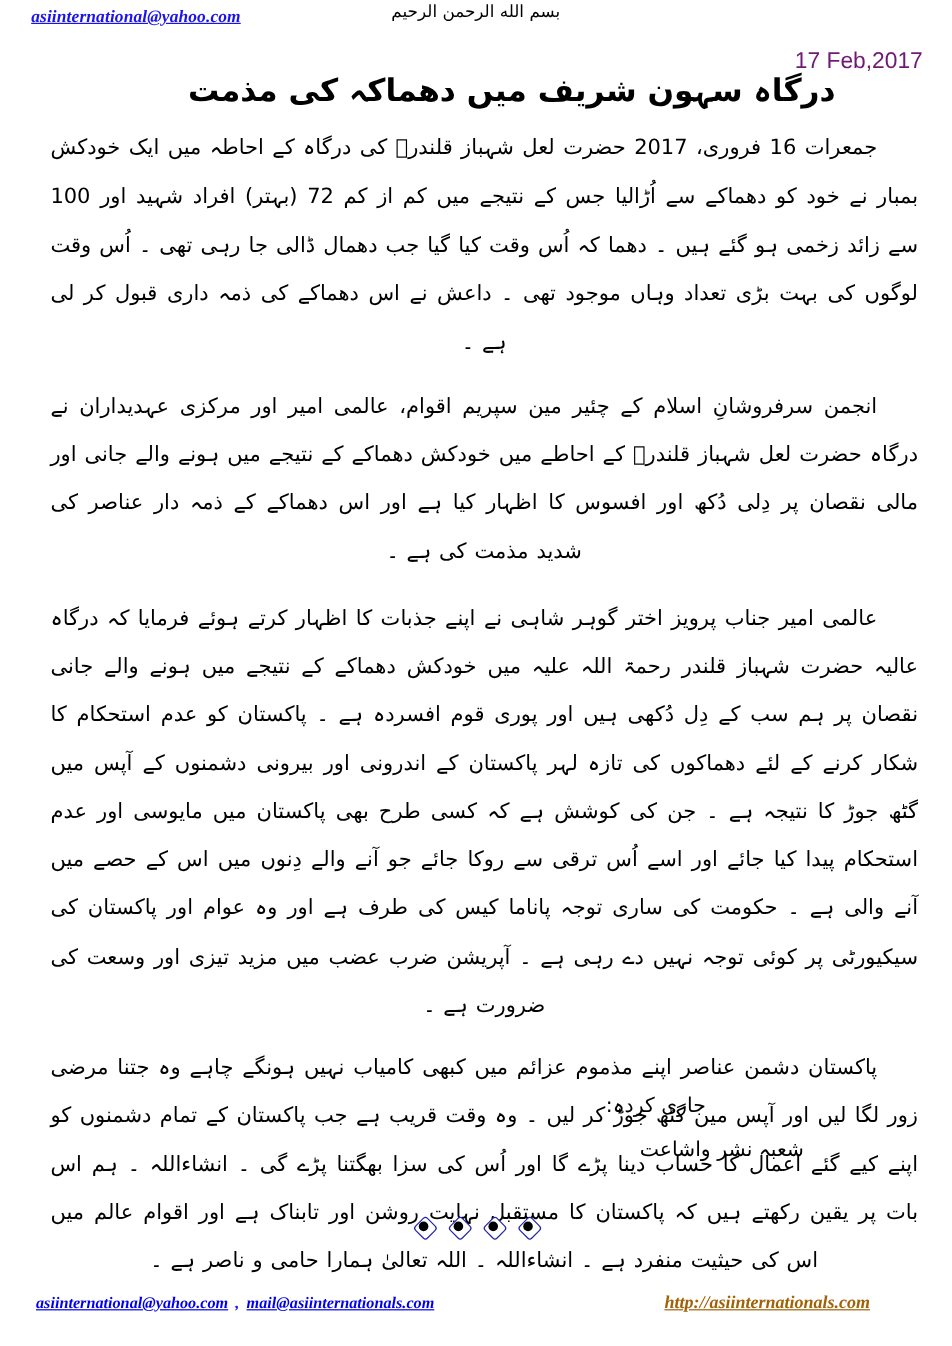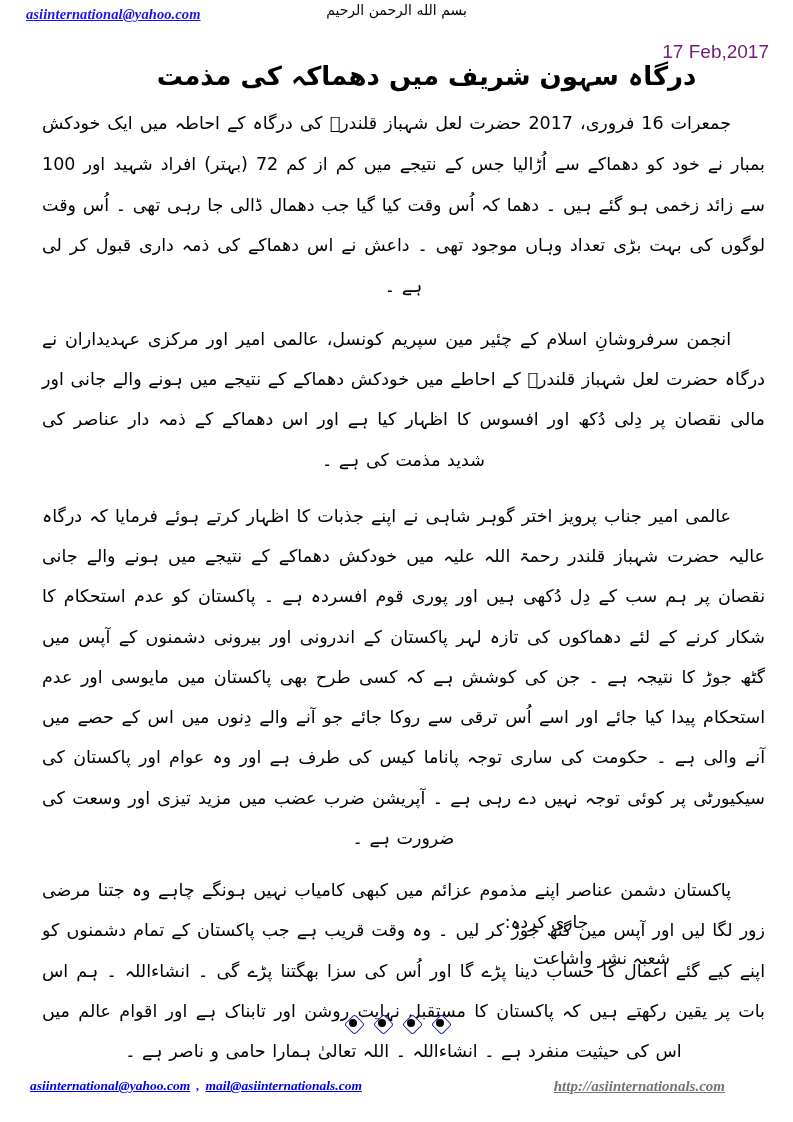--- a/index.html
+++ b/index.html
@@ -221,42 +221,42 @@
   }
 
   .footer-website {
     position: absolute;
     right: 34px;
     top: 0;
     font-family: "Liberation Serif", "DejaVu Serif", serif;
     font-style: italic;
     font-weight: bold;
     font-size: 15px;
-    color: #737373;
+    color: #a16207;
     white-space: nowrap;
   }
 </style>
 </head>
 <body>
 
 <div class="page">
 
   <div class="header-row">
     <a class="header-email" href="#">asiinternational@yahoo.com</a>
   </div>
 
   <div class="bismillah">بسم الله الرحمن الرحيم</div>
 
   <div class="date-stamp">17 Feb,2017</div>
 
   <h1 class="doc-title">درگاہ سہون شریف میں دھماکہ کی مذمت</h1>
 
   <div class="body-block">
     <p class="para p-first">جمعرات 16 فروری، 2017  حضرت لعل شہباز قلندرؒ کی درگاہ کے احاطہ میں ایک خودکش بمبار نے خود کو دھماکے سے اُڑالیا جس کے نتیجے میں کم از کم 72 (بہتر) افراد شہید اور 100 سے زائد زخمی ہو گئے ہیں ۔ دھما کہ اُس وقت کیا گیا جب دھمال ڈالی جا رہی تھی ۔ اُس وقت لوگوں کی بہت بڑی تعداد وہاں موجود تھی ۔  داعش نے اس دھماکے کی ذمہ داری قبول کر لی ہے ۔</p>
-    <p class="para p-second">انجمن سرفروشانِ اسلام کے چئیر مین سپریم کونسل،  عالمی امیر اور مرکزی عہدیداران نے درگاہ حضرت لعل شہباز قلندرؒ کے احاطے میں خودکش دھماکے کے نتیجے میں ہونے والے جانی اور مالی  نقصان پر دِلی دُکھ اور افسوس کا اظہار کیا ہے اور اس دھماکے کے ذمہ دار عناصر کی شدید مذمت کی ہے ۔</p>
+    <p class="para p-second">انجمن سرفروشانِ اسلام کے چئیر مین سپریم اقوام،  عالمی امیر اور مرکزی عہدیداران نے درگاہ حضرت لعل شہباز قلندرؒ کے احاطے میں خودکش دھماکے کے نتیجے میں ہونے والے جانی اور مالی  نقصان پر دِلی دُکھ اور افسوس کا اظہار کیا ہے اور اس دھماکے کے ذمہ دار عناصر کی شدید مذمت کی ہے ۔</p>
     <p class="para p-third">عالمی امیر جناب پرویز اختر گوہر شاہی نے اپنے جذبات کا اظہار کرتے ہوئے فرمایا کہ درگاہ عالیہ حضرت شہباز قلندر رحمۃ اللہ علیہ میں خودکش دھماکے کے نتیجے میں ہونے والے جانی نقصان پر ہم سب کے دِل دُکھی ہیں اور پوری قوم افسردہ ہے ۔  پاکستان کو عدم استحکام کا شکار کرنے کے لئے دھماکوں کی تازہ لہر پاکستان کے اندرونی اور بیرونی دشمنوں کے آپس میں گٹھ جوڑ کا نتیجہ ہے ۔ جن کی کوشش ہے کہ کسی طرح بھی پاکستان میں مایوسی اور عدم استحکام پیدا کیا جائے اور اسے اُس ترقی سے روکا جائے جو آنے والے دِنوں میں اس کے حصے میں آنے والی ہے ۔ حکومت کی ساری توجہ پاناما کیس کی طرف ہے اور وہ عوام اور پاکستان کی سیکیورٹی پر کوئی توجہ نہیں دے رہی ہے ۔ آپریشن ضرب عضب میں مزید تیزی اور وسعت کی ضرورت ہے ۔</p>
     <p class="para p-fourth">پاکستان دشمن عناصر اپنے مذموم عزائم میں کبھی کامیاب نہیں ہونگے چاہے وہ جتنا مرضی زور لگا لیں اور آپس میں گٹھ جوڑ کر لیں ۔ وہ وقت قریب ہے جب پاکستان کے تمام دشمنوں کو اپنے کیے گئے اعمال کا حساب دینا پڑے گا اور اُس کی سزا بھگتنا پڑے گی ۔ انشاءاللہ ۔ ہم اس بات پر یقین رکھتے ہیں کہ پاکستان کا مستقبل نہایت روشن اور تابناک ہے اور اقوام عالم میں اس کی حیثیت منفرد ہے ۔ انشاءاللہ ۔ اللہ تعالیٰ ہمارا حامی و ناصر ہے ۔</p>
   </div>
 
   <div class="signature">
     <div class="sig-line sig-issued">جاری کردہ:</div>
     <div class="sig-line sig-dept">شعبہ نشر واشاعت</div>
   </div>
 
   <div class="ornaments">

